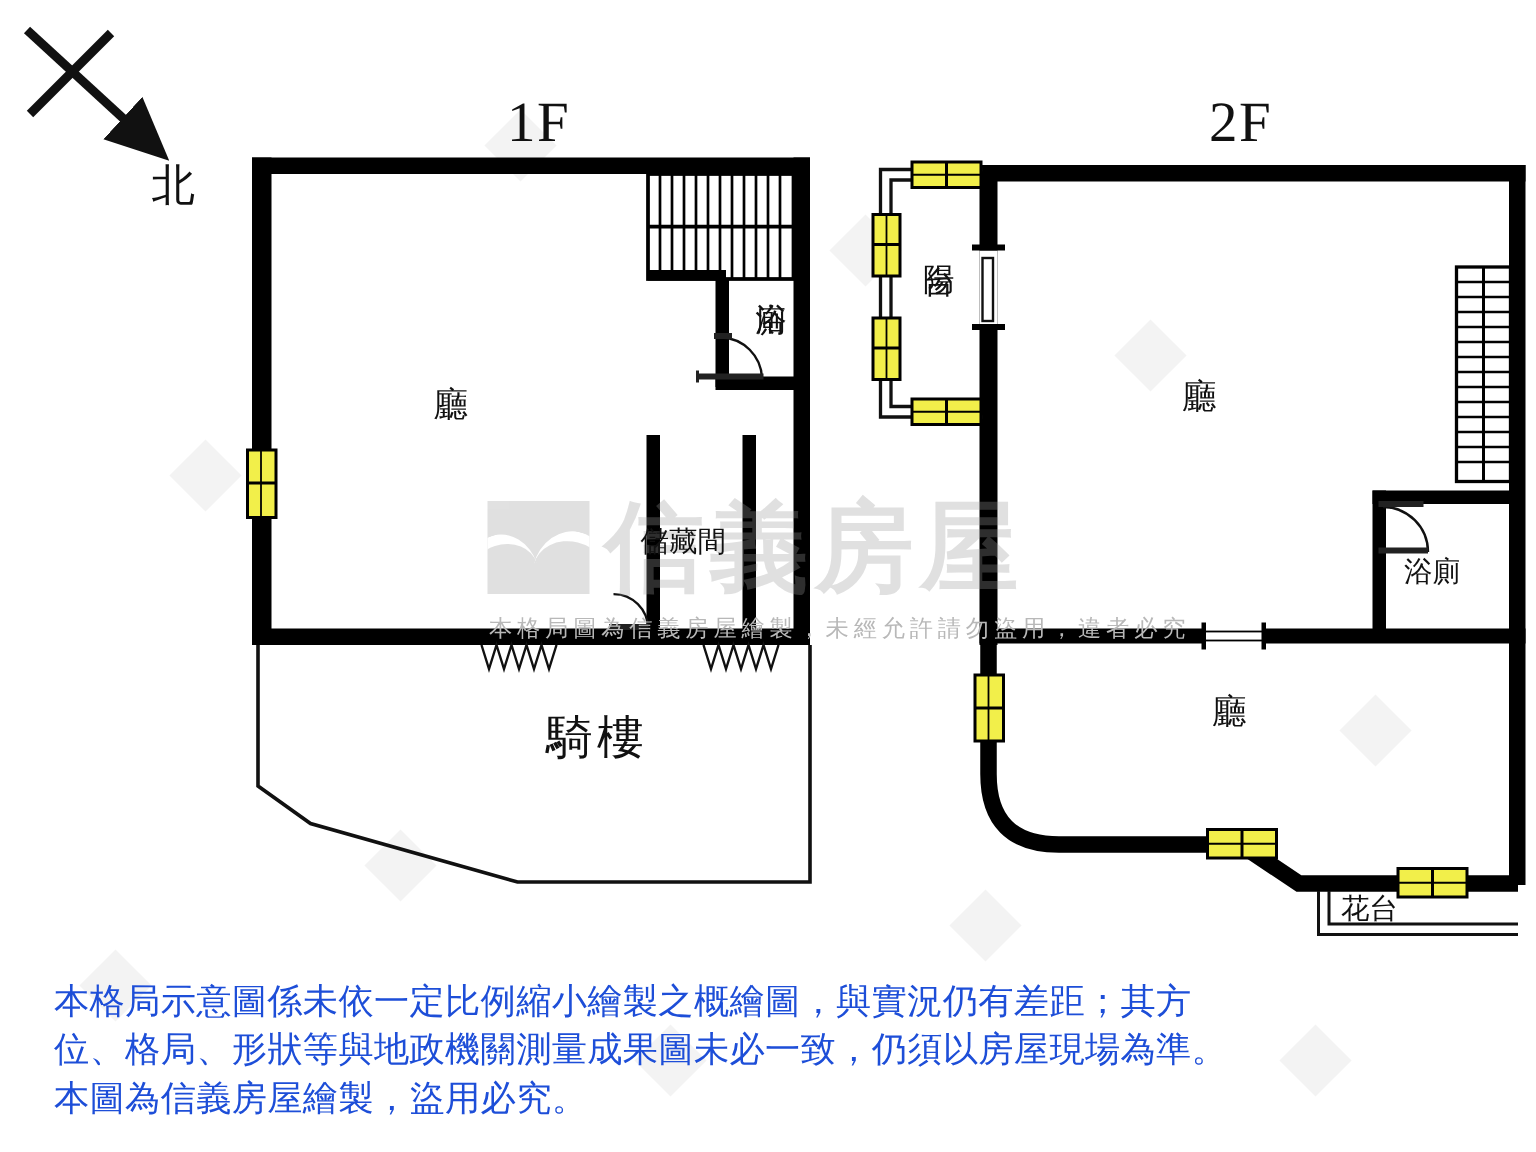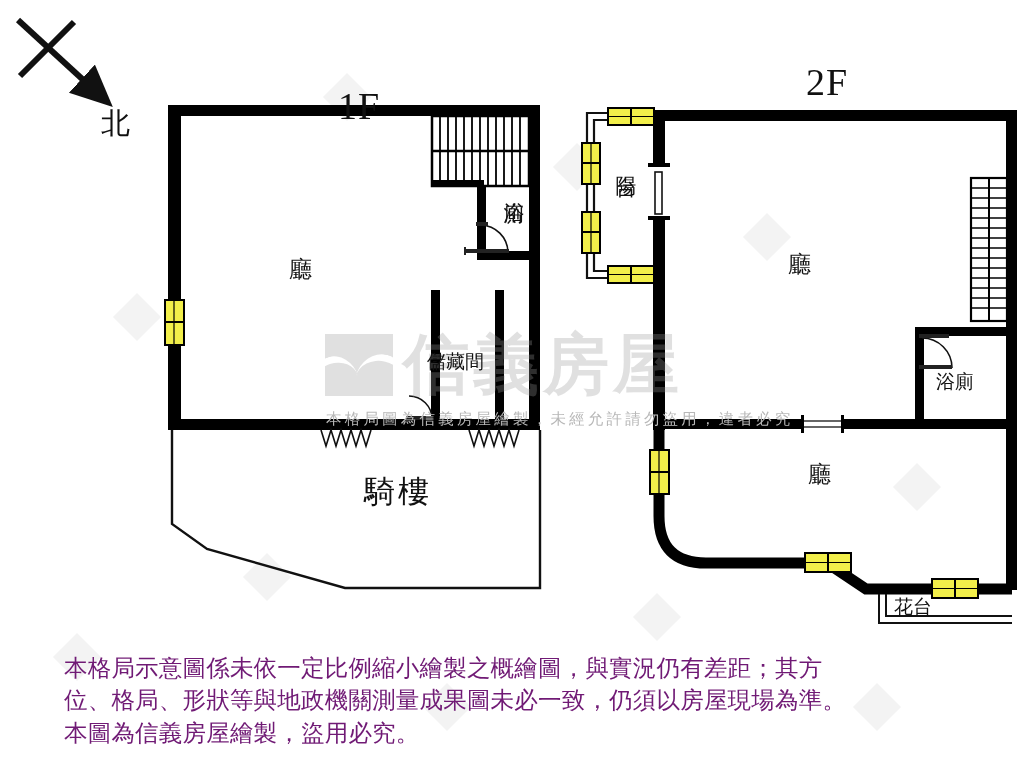--- a/index.html
+++ b/index.html
@@ -53,27 +53,27 @@
   .north-label {
     position: absolute;
     left: 101px;
     top: 104px;
     font-size: 29px;
     font-family: "Liberation Serif", "DejaVu Serif", serif;
     color: #111111;
   }
   #disclaimer {
     position: absolute;
-    left: 64px;
+    left: 36px;
     top: 652px;
     width: 930px;
     font-family: "Liberation Serif", "DejaVu Serif", serif;
     font-size: 23.5px;
     line-height: 1.38;
-    color: #701a75;
+    color: #1d4ed8;
     letter-spacing: 0.2px;
   }
   #disclaimer div { white-space: nowrap; }
 
   
   #watermark {
     position: absolute;
     left: 325px;
     top: 332px;
     display: flex;
@@ -330,21 +330,21 @@
   </svg>
 
   <div id="watermark">
     <div id="wm-logo"></div>
     <div id="wm-text">信義房屋</div>
   </div>
   <div id="watermark-line">本格局圖為信義房屋繪製，未經允許請勿盜用，違者必究</div>
 
   <div class="north-label">北</div>
 
-  <div class="floor-label" style="left:338px; top:60px;margin-top:24px;">1F</div>
+  <div class="floor-label" style="left:338px; top:60px;">1F</div>
   <div class="floor-label" style="left:806px; top:60px;">2F</div>
 
   <div class="room-label rl-ting-1f">廳</div>
   <div class="room-label rl-bath-1f vertical">浴廁</div>
   <div class="room-label rl-store-1f">儲藏間</div>
   <div class="room-label rl-arcade">騎樓</div>
 
   <div class="room-label rl-balcony vertical">陽台</div>
   <div class="room-label rl-ting-2fa">廳</div>
   <div class="room-label rl-bath-2f">浴廁</div>

